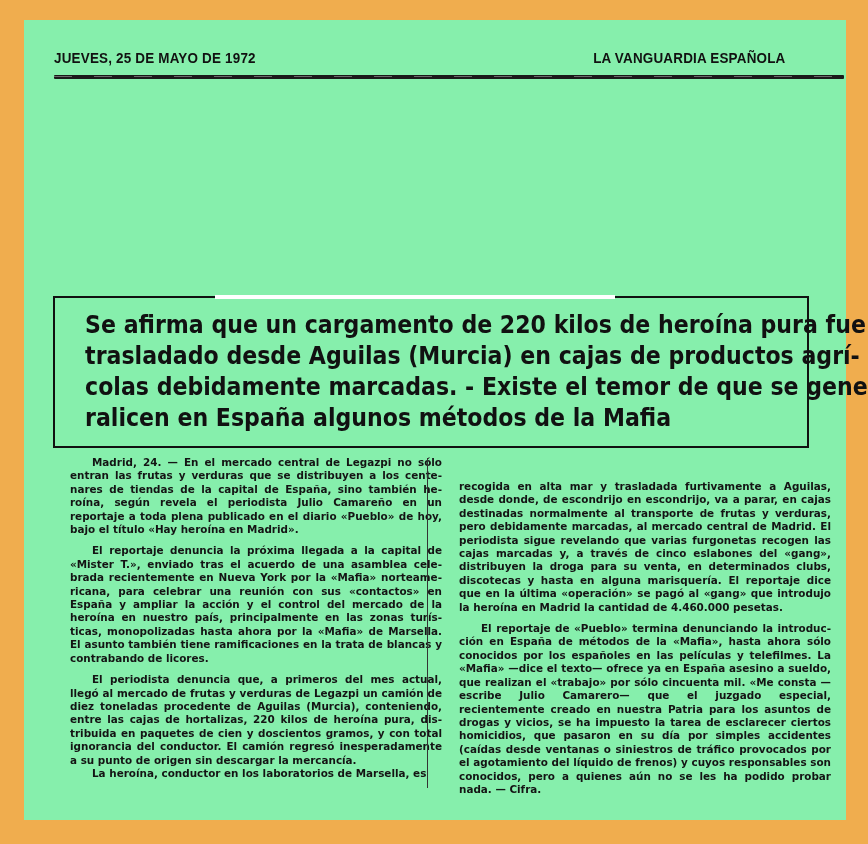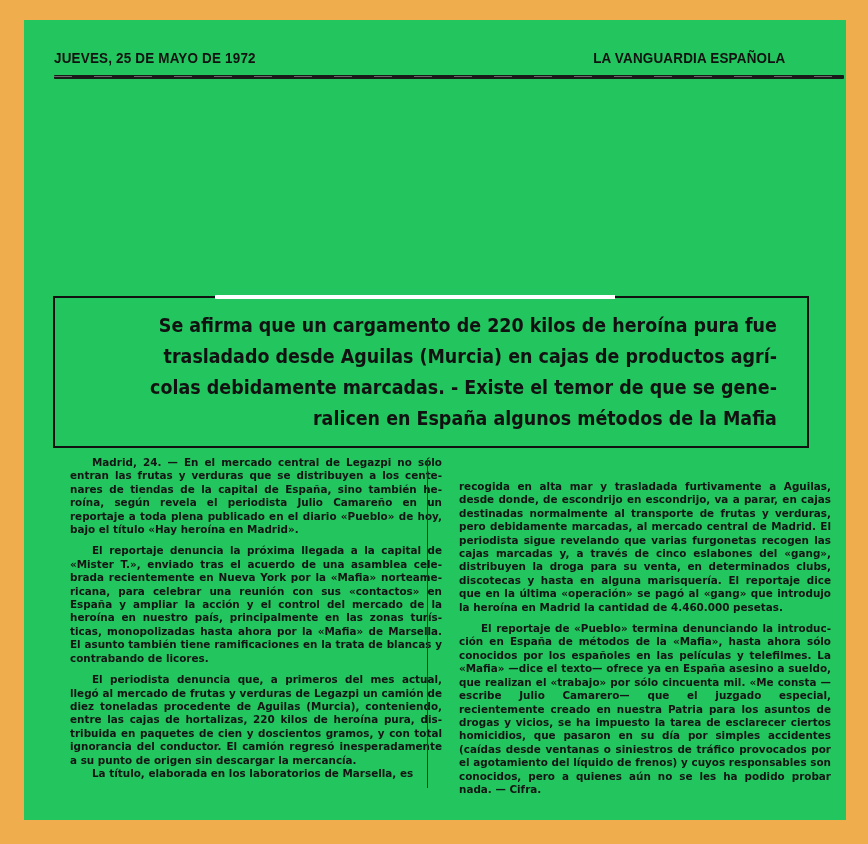--- a/index.html
+++ b/index.html
@@ -13,21 +13,21 @@
       position: relative;
       overflow: hidden;
       font-family: "Liberation Sans", sans-serif;
     }
     .page {
       position: absolute;
       left: 24px;
       top: 20px;
       width: 822px;
       height: 800px;
-      background: #22c55e;
+      background: #86efac;
     }
     .masthead {
       position: absolute;
       left: 30px;
       top: 30px;
       width: 762px;
       height: 20px;
       font-family: "Liberation Sans", sans-serif;
       font-weight: bold;
       font-size: 14px;
@@ -120,24 +120,24 @@
       top: -3px;
       width: 400px;
       height: 4px;
       background: #fff;
     }
     .subbox .text {
       position: absolute;
       left: 0;
       top: 12px;
       width: 100%;
-      text-align: right;
+      text-align: left;
       font-family: "DejaVu Sans", sans-serif;
       font-weight: bold;
-      font-size: 19px;
+      font-size: 24px;
       line-height: 31px;
       color: #111;
     }
     .subbox .text span {
       display: block;
       white-space: nowrap;
       transform: scaleX(0.92);
     }
     .body-cols {
       position: absolute;
@@ -200,21 +200,21 @@
       <span>colas debidamente marcadas. - Existe el temor de que se gene-</span>
       <span>ralicen en España algunos métodos de la Mafia</span>
     </div>
   </div>
 
   <div class="body-cols">
     <div class="col left">
       <p>Madrid, 24. — En el mercado central de Legazpi no sólo entran las frutas y verduras que se distribuyen a los cente­nares de tiendas de la capital de España, sino también he­roína, según revela el periodista Julio Camareño en un reportaje a toda plena publicado en el diario «Pueblo» de hoy, bajo el título «Hay heroína en Madrid».</p>
       <p class="gap">El reportaje denuncia la próxima llegada a la capital de «Mister T.», enviado tras el acuerdo de una asamblea cele­brada recientemente en Nueva York por la «Mafia» norteame­ricana, para celebrar una reunión con sus «contactos» en España y ampliar la acción y el control del mercado de la heroína en nuestro país, principalmente en las zonas turís­ticas, monopolizadas hasta ahora por la «Mafia» de Marsella. El asunto también tiene ramificaciones en la trata de blancas y contrabando de licores.</p>
       <p class="gap">El periodista denuncia que, a primeros del mes actual, llegó al mercado de frutas y verduras de Legazpi un camión de diez toneladas procedente de Aguilas (Murcia), contenien­do, entre las cajas de hortalizas, 220 kilos de heroína pura, dis­tribuida en paquetes de cien y doscientos gramos, y con total ignorancia del conductor. El camión regresó inespera­damente a su punto de origen sin descargar la mercancía.</p>
-      <p>La título, elaborada en los laboratorios de Marsella, es</p>
+      <p>La heroína, conductor en los laboratorios de Marsella, es</p>
     </div>
     <div class="col right">
       <p class="noindent">recogida en alta mar y trasladada furtivamente a Aguilas, desde donde, de escondrijo en escondrijo, va a parar, en cajas destinadas normalmente al transporte de frutas y ver­duras, pero debidamente marcadas, al mercado central de Madrid. El periodista sigue revelando que varias furgonetas recogen las cajas marcadas y, a través de cinco eslabones del «gang», distribuyen la droga para su venta, en deter­minados clubs, discotecas y hasta en alguna marisquería. El reportaje dice que en la última «operación» se pagó al «gang» que introdujo la heroína en Madrid la cantidad de 4.460.000 pesetas.</p>
       <p class="gap">El reportaje de «Pueblo» termina denunciando la introduc­ción en España de métodos de la «Mafia», hasta ahora sólo conocidos por los españoles en las películas y telefilmes. La «Mafia» —dice el texto— ofrece ya en España asesino a sueldo, que realizan el «trabajo» por sólo cincuenta mil. «Me consta —escribe Julio Camarero— que el juzgado es­pecial, recientemente creado en nuestra Patria para los asuntos de drogas y vicios, se ha impuesto la tarea de es­clarecer ciertos homicidios, que pasaron en su día por sim­ples accidentes (caídas desde ventanas o siniestros de trá­fico provocados por el agotamiento del líquido de frenos) y cuyos responsables son conocidos, pero a quienes aún no se les ha podido probar nada. — Cifra.</p>
     </div>
   </div>
 
   <div class="divider"></div>
 
 </div>

